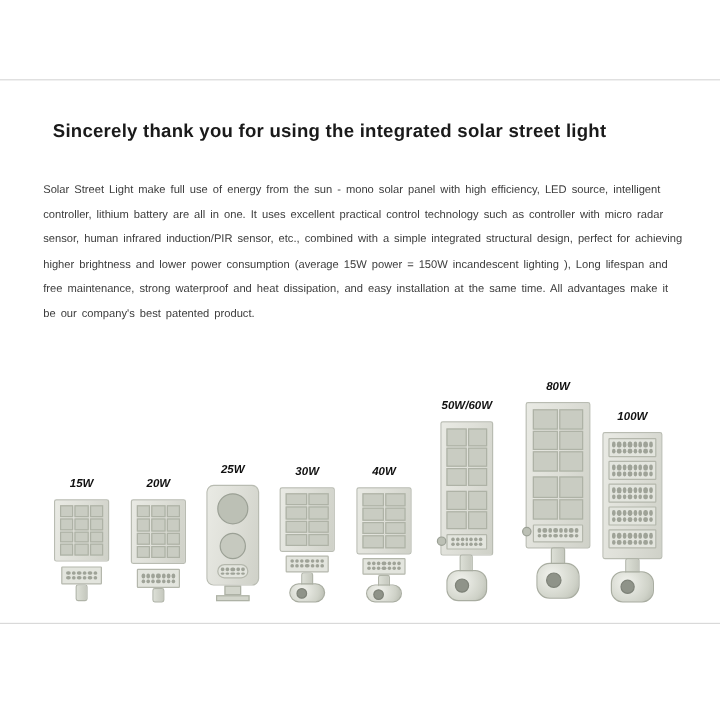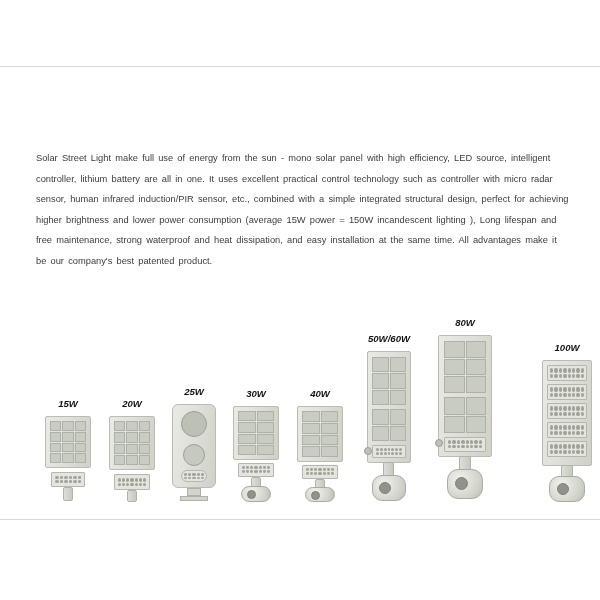--- a/index.html
+++ b/index.html
@@ -137,20 +137,21 @@
     border-radius: 50%;
   }
 </style>
 </head>
 <body>
 
 <div id="page">
 
   <div class="rule" id="rule-top"></div>
 
+  <div id="headline">Sincerely thank you for using the integrated solar street light</div>
 
   <div id="body-copy">Solar Street Light make full use of energy from the sun - mono solar panel with high efficiency, LED source, intelligent controller, lithium battery are all in one. It uses excellent practical control technology such as controller with micro radar sensor, human infrared induction/PIR sensor, etc., combined with a simple integrated structural design, perfect for achieving higher brightness and lower power consumption (average 15W power = 150W incandescent lighting ), Long lifespan and free maintenance, strong waterproof and heat dissipation, and easy installation at the same time. All advantages make it be our company's best patented product.</div>
 
   <div id="products">
 
     <div class="product" style="left:12px; width:56px; height:105px;">
       <div class="label" style="top:0;">15W</div>
       <div class="lamp" style="top:18px; width:50px; height:86px;">
         <div class="panel" style="left:2px; top:0; width:46px; height:52px;"></div>
         <div class="cell-grid" style="left:7px; top:5px; width:36px; height:42px; grid-template-columns:repeat(3,1fr); grid-template-rows:repeat(4,1fr);">
@@ -402,21 +403,21 @@
             <div class="dot"></div>
             <div class="dot"></div>
         </div>
         <div class="sensor" style="left:-1px; top:104px; width:8px; height:8px;"></div>
         <div class="arm" style="left:23px; top:121px; width:12px; height:18px;"></div>
         <div class="tube" style="left:11px; top:134px; width:36px; height:30px; border-radius:11px;"></div>
         <div class="tube-hole" style="left:19px; top:142px; width:13px; height:13px;"></div>
       </div>
     </div>
 
-    <div class="product" style="left:508px; width:62px; height:165px;">
+    <div class="product" style="left:468px; width:62px; height:165px;">
       <div class="label" style="top:4px;">100W</div>
       <div class="lamp" style="top:22px; width:54px; height:142px;">
         <div class="panel" style="left:2px; top:0; width:50px; height:106px;"></div>
         <div class="led-block" style="left:7px; top:5px; width:40px; height:16px;"></div>
         <div class="led-dots" style="left:10px; top:8px; width:34px; height:10px; grid-template-columns:repeat(8,1fr); grid-template-rows:repeat(2,1fr);">
           <div class="dot"></div>
             <div class="dot"></div>
             <div class="dot"></div>
             <div class="dot"></div>
             <div class="dot"></div>

